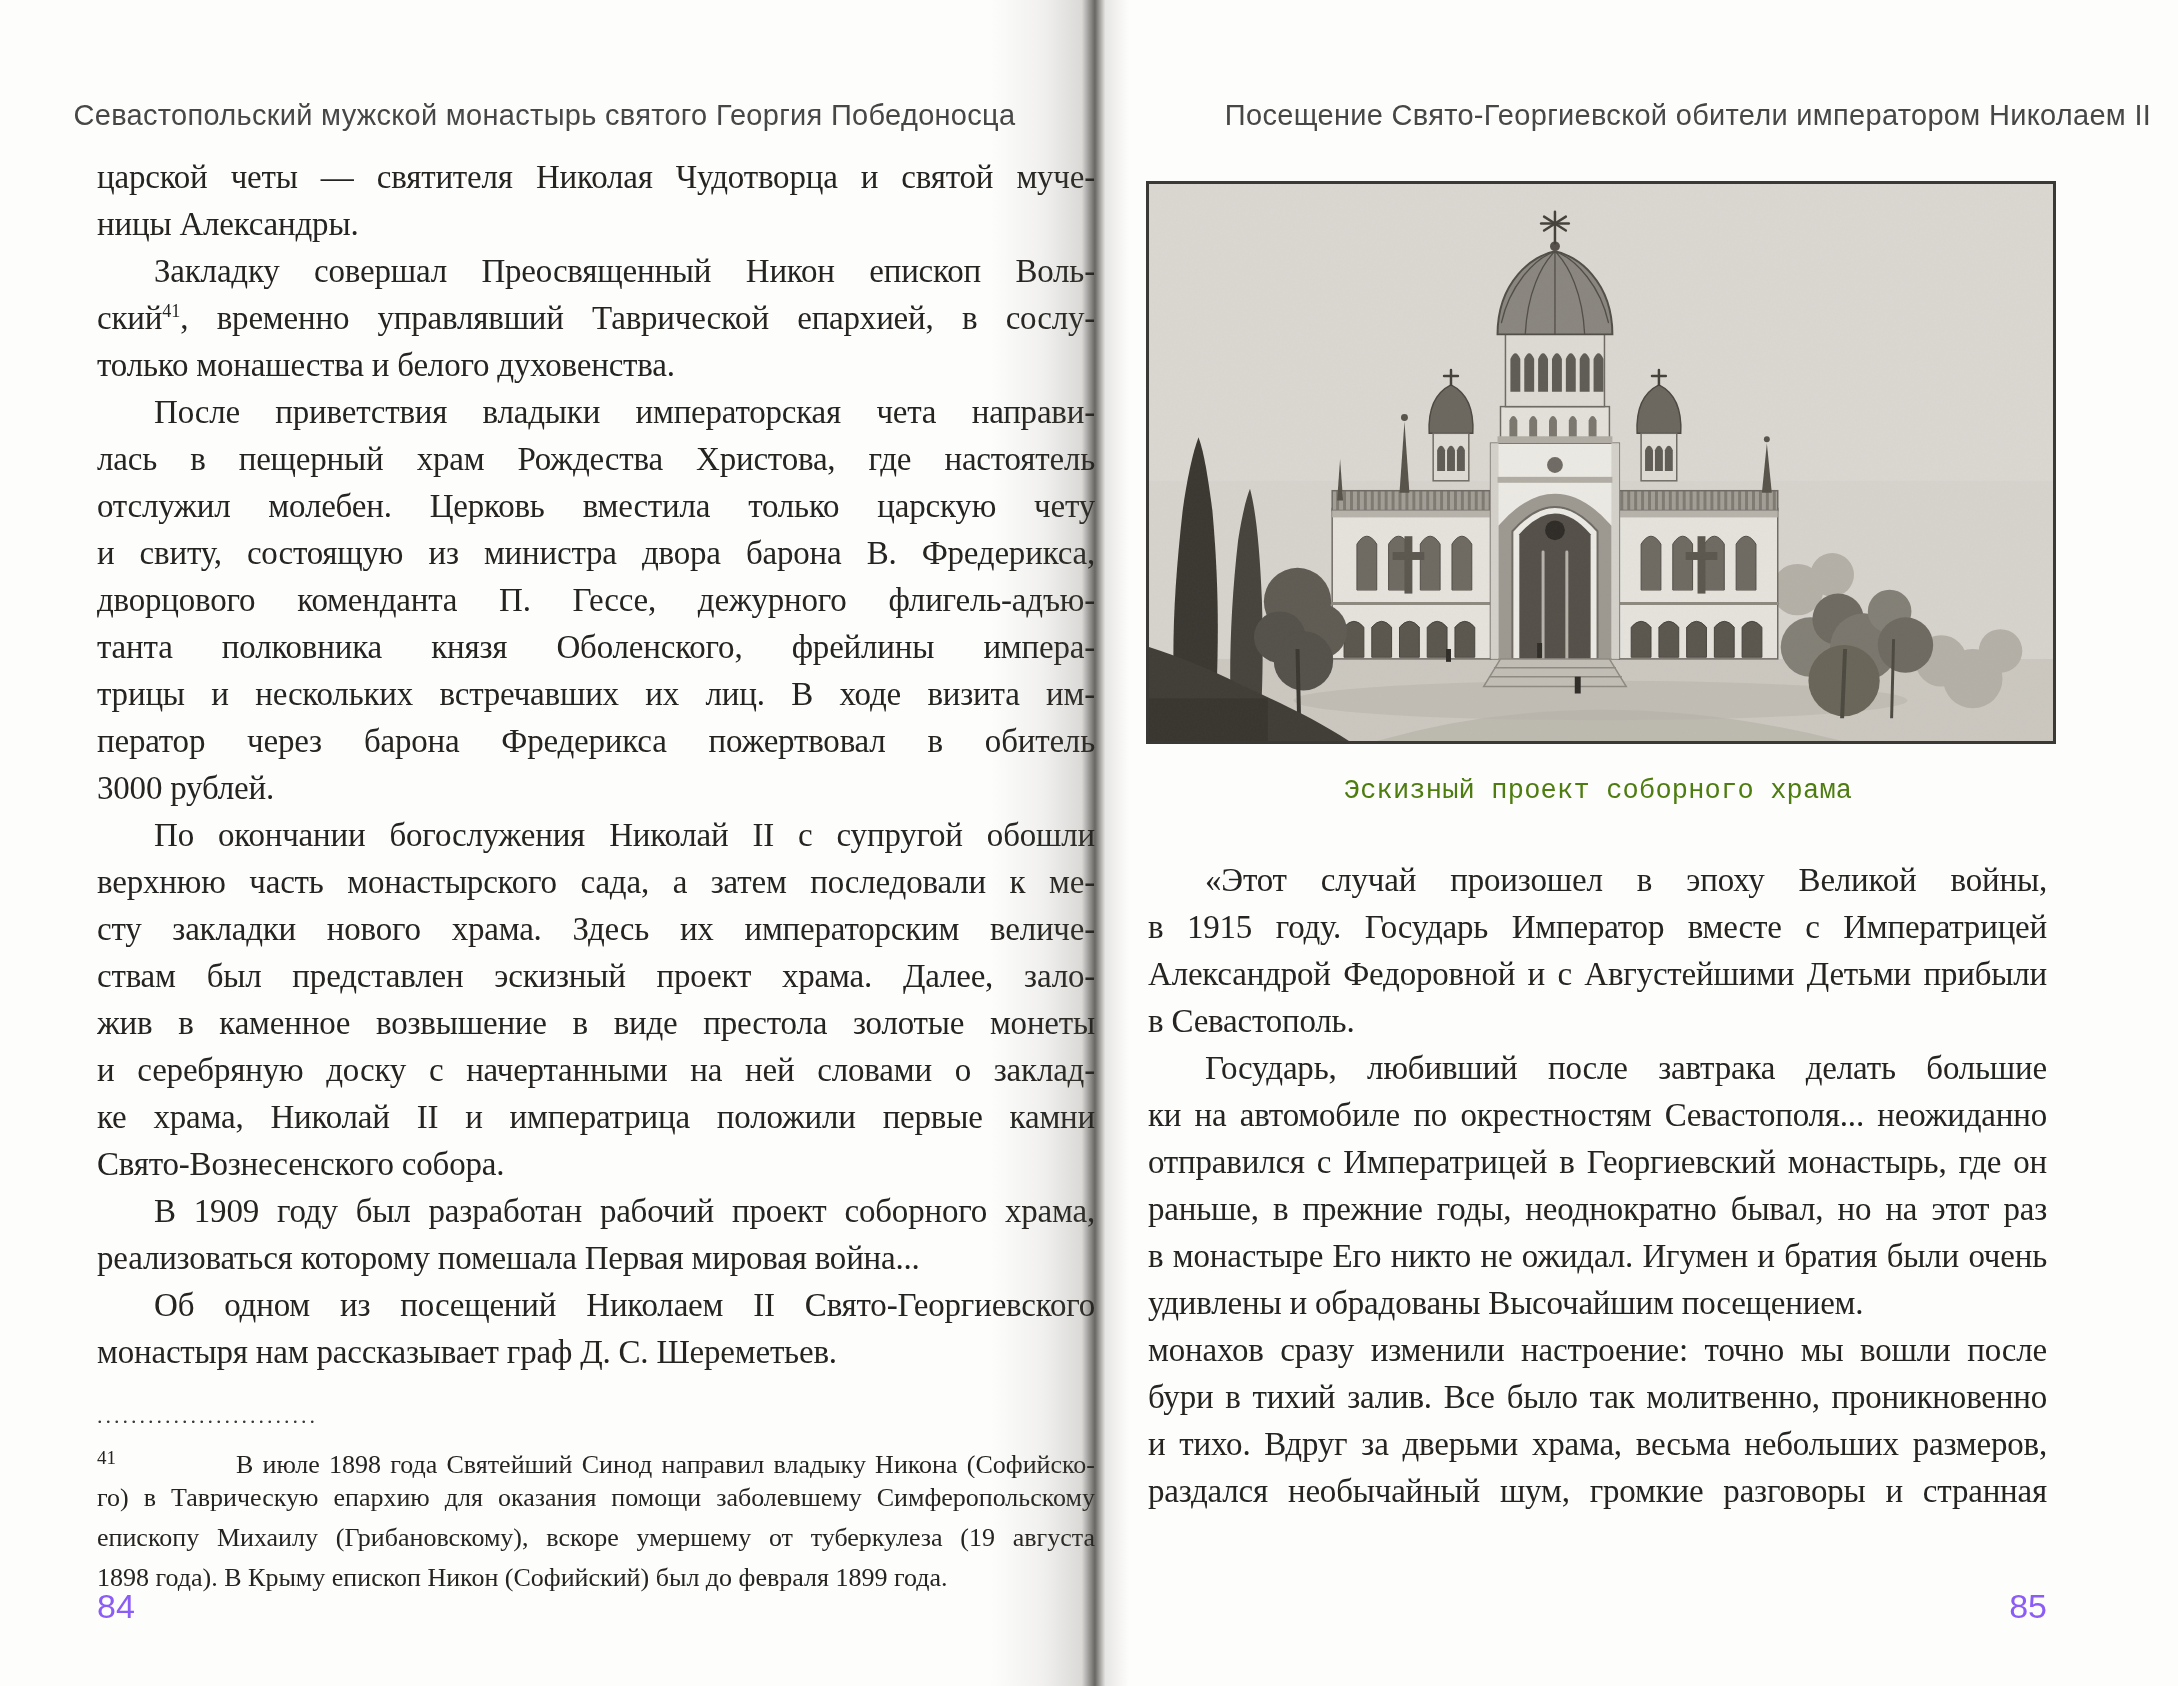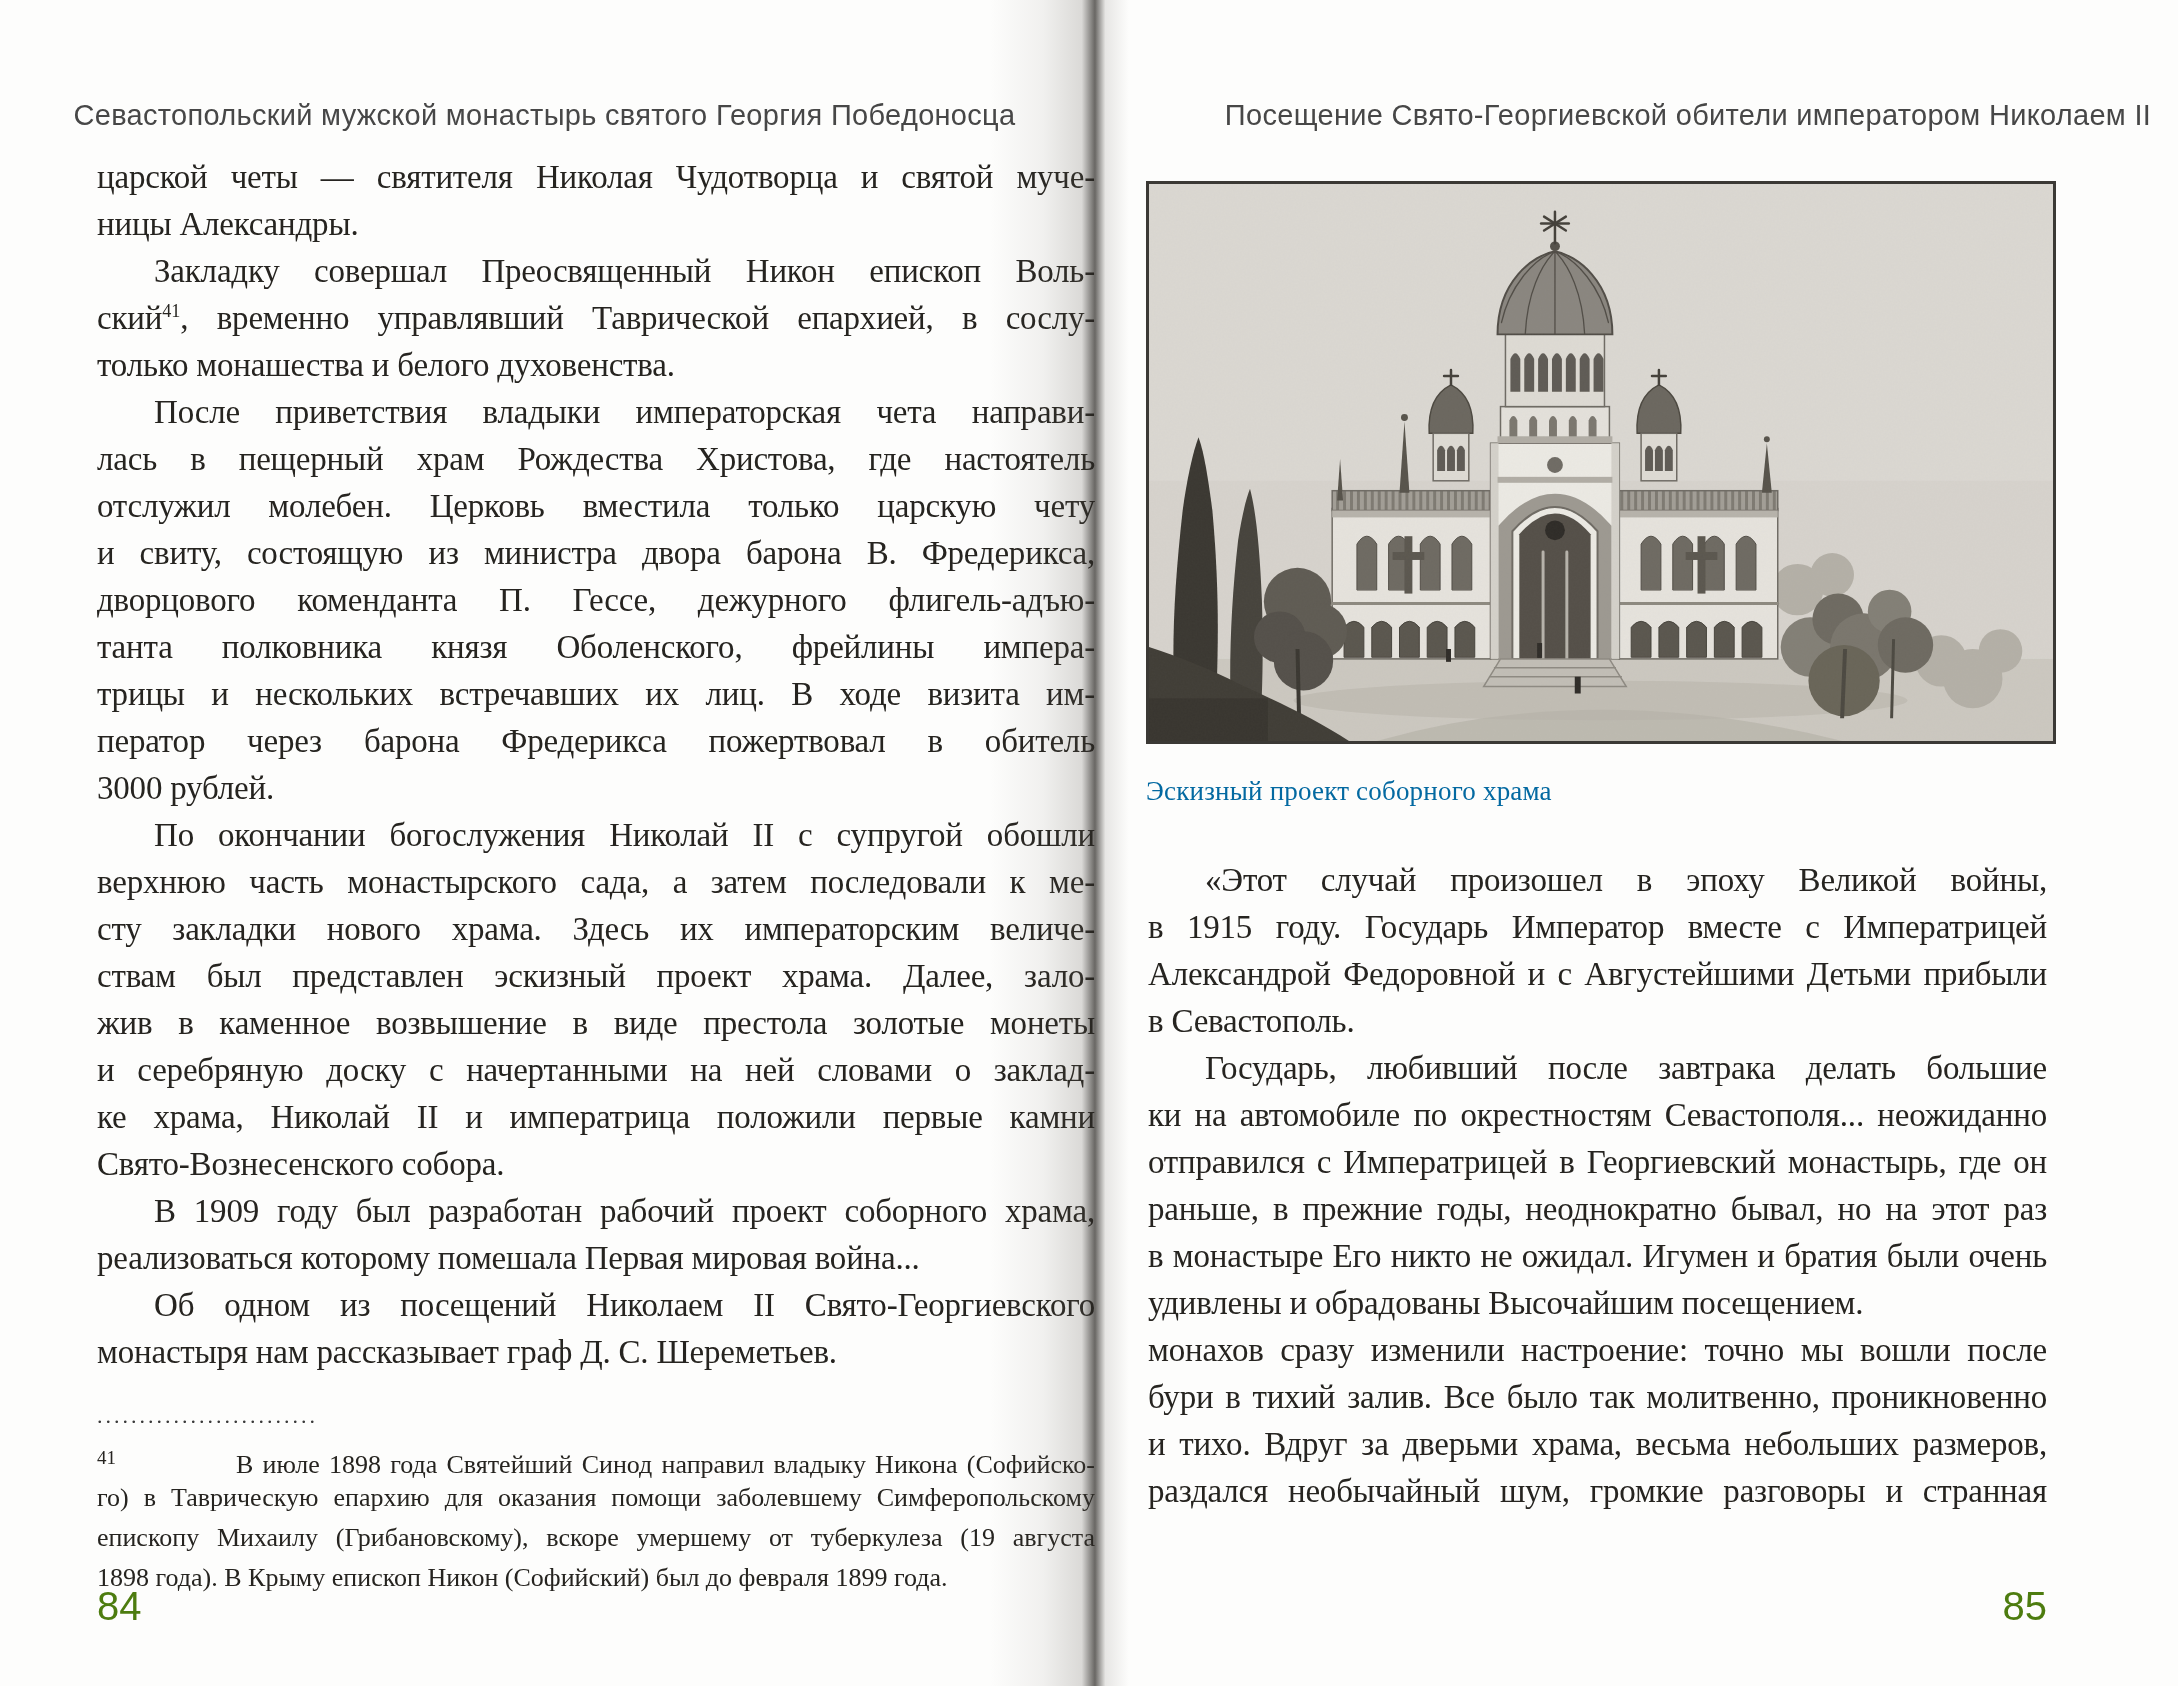--- a/index.html
+++ b/index.html
@@ -21,29 +21,29 @@
   sup{font-size:.55em;vertical-align:super;line-height:0;letter-spacing:0;}
 
   .fn-rule{position:absolute;left:97px;top:1402px;height:28px;line-height:28px;
     font-size:22px;letter-spacing:3px;color:#3a3a3a;}
   #footnote-lines{left:97px;top:1438px;width:998px;font-size:26px;letter-spacing:0;}
   #footnote-lines .tl{height:40px;line-height:40px;}
   .fn-mark{display:inline-block;width:34px;font-size:19px;vertical-align:9px;}
   .fn-gap{display:inline-block;width:105px;}
 
   .pageno{position:absolute;top:1584px;height:44px;line-height:44px;
-    font-family:"Liberation Sans",sans-serif;font-size:40px;color:#4d7c0f;}
+    font-family:"Liberation Sans",sans-serif;font-size:34px;color:#8b5cf6;}
   .pn-left{left:97px;}
   .pn-right{left:1148px;width:899px;text-align:right;}
 
   .figure-frame{position:absolute;left:1146px;top:181px;width:904px;height:557px;
     border:3px solid #3b3935;background:#dbd8d2;box-shadow:inset 0 0 42px rgba(40,36,30,.10);}
   .figure-frame svg{display:block;width:100%;height:100%;}
   .caption{position:absolute;left:1146px;top:772px;width:904px;height:38px;line-height:38px;
-    font-family:Liberation Serif, serif;font-size:27px;color:#0369a1;text-align:left;letter-spacing:0.2px;}
+    font-family:Liberation Mono, monospace;font-size:27px;color:#4d7c0f;text-align:center;letter-spacing:0.2px;}
 
   .gutter{position:absolute;left:990px;top:0;width:139px;height:1686px;pointer-events:none;
     background:linear-gradient(90deg,
       rgba(95,90,82,0) 0%,
       rgba(95,90,82,.08) 38%,
       rgba(95,90,82,.22) 66%,
       rgba(42,39,35,.62) 74%,
       rgba(42,39,35,.70) 75.5%,
       rgba(95,90,82,.14) 83%,
       rgba(95,90,82,0) 100%);}

